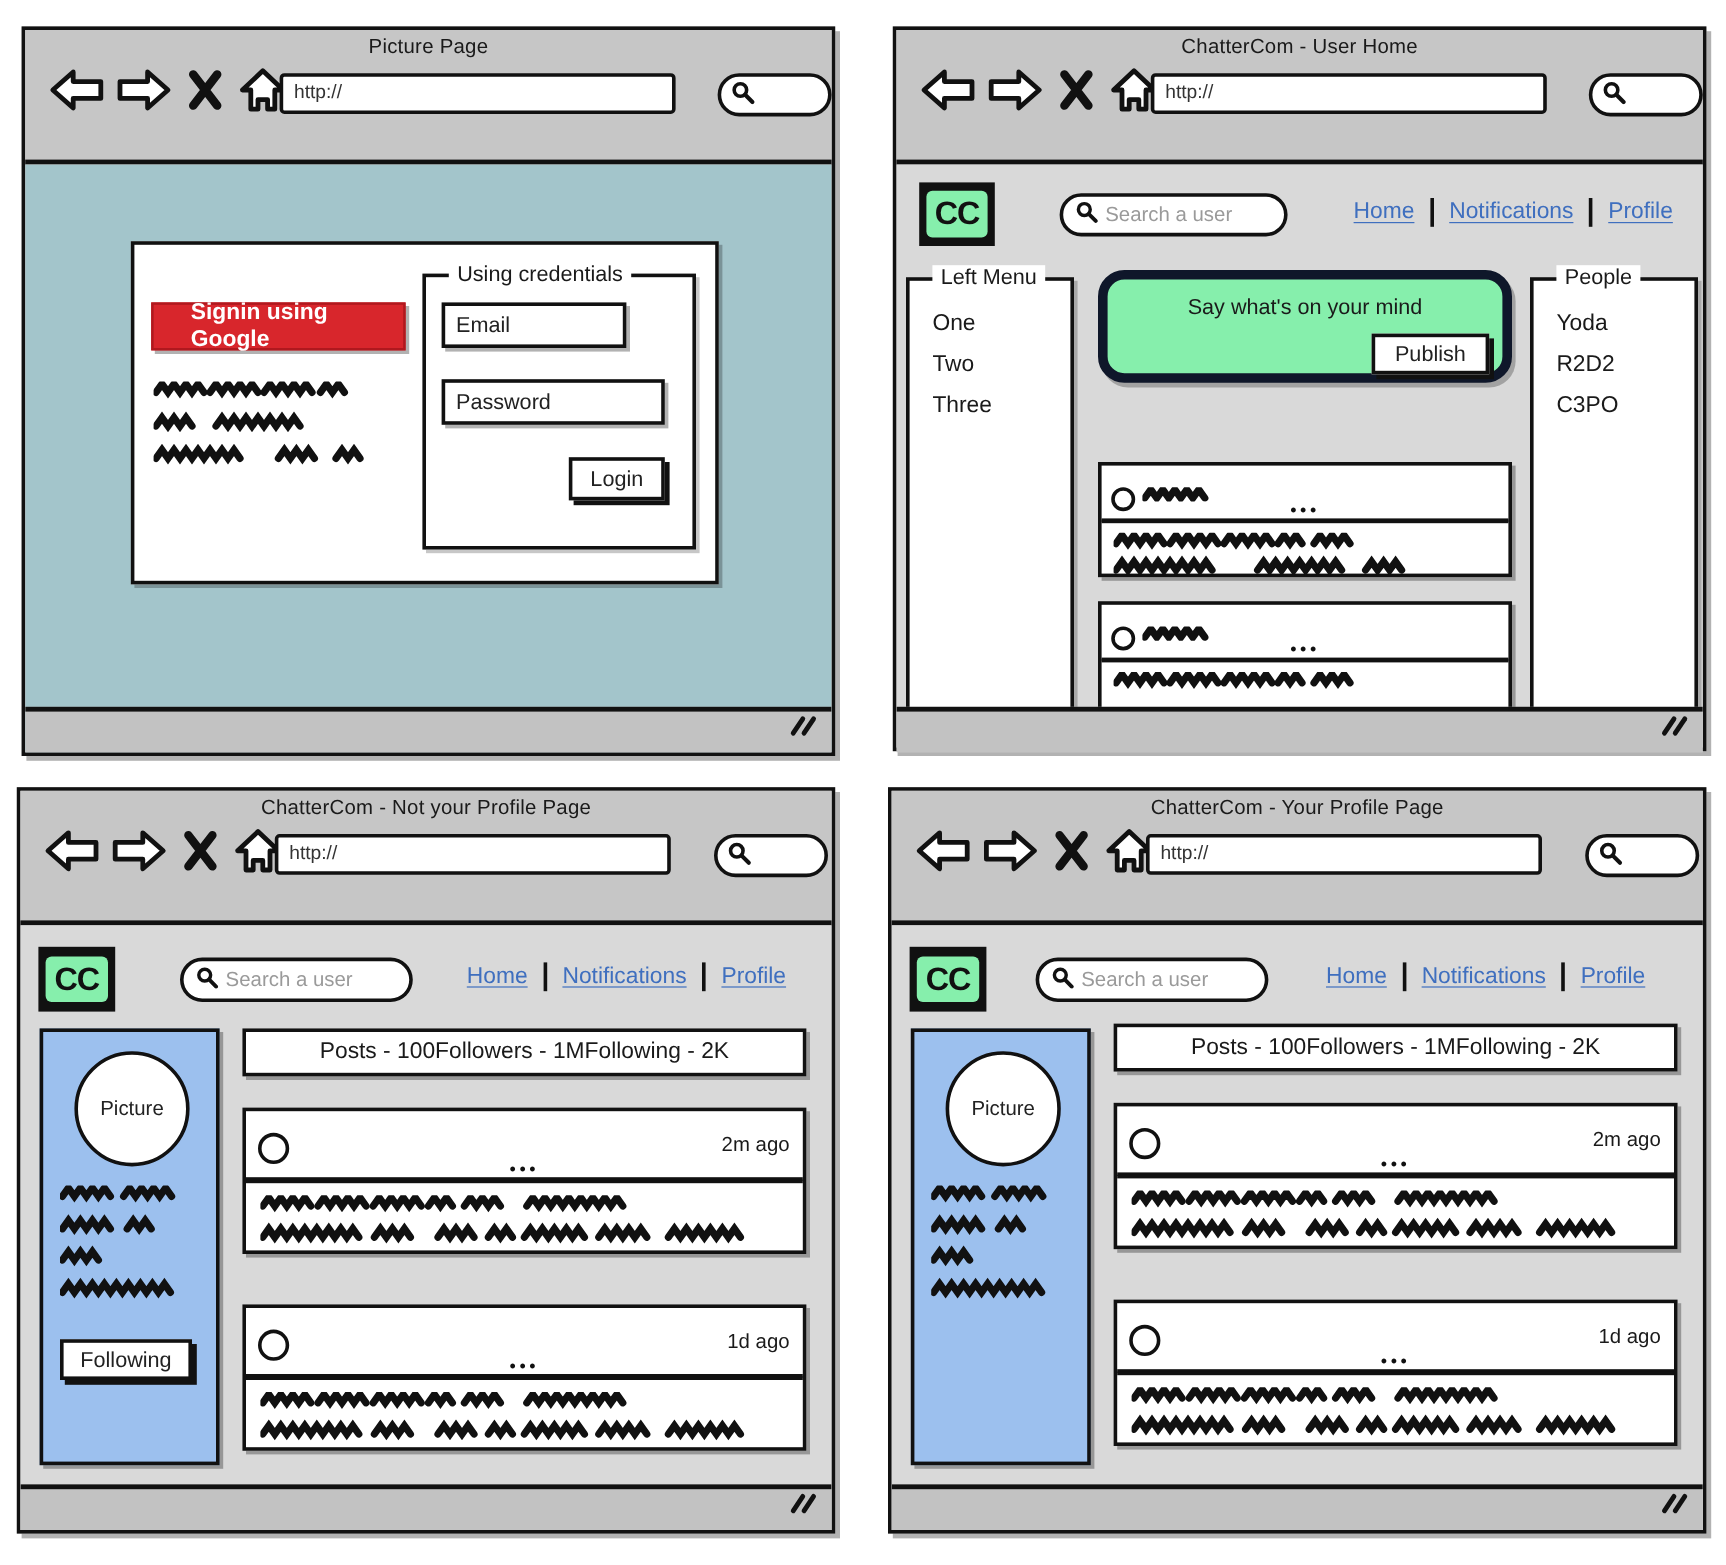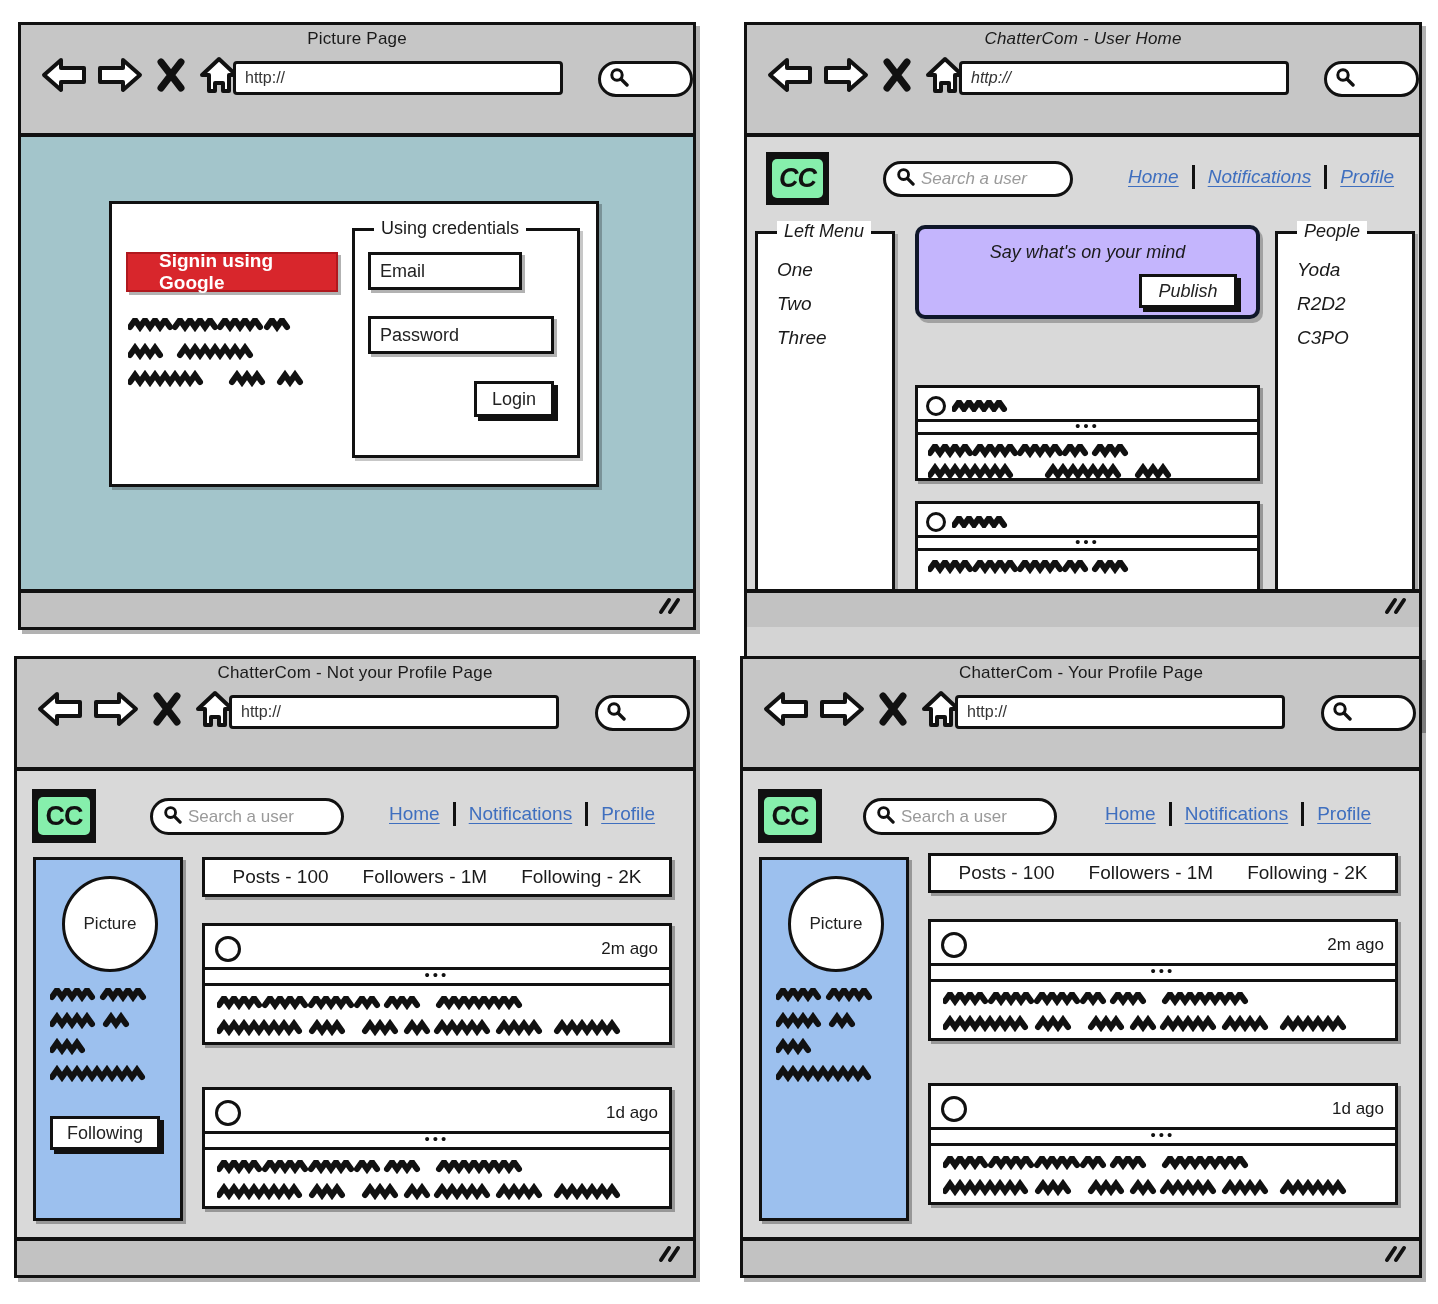--- a/index.html
+++ b/index.html
@@ -165,40 +165,40 @@
     white-space:nowrap;
   }
   .navsep{
     display:inline-block;
     width:3px;height:24px;
     background:#111;
     margin:0 13px;
   }
   .compose{
     position:absolute;
-    background:#c4b5fd;
-    border:4px solid #0f172a;
-    border-radius:10px;
+    background:#86efac;
+    border:8px solid #0f172a;
+    border-radius:22px;
     box-sizing:border-box;
     box-shadow:3px 4px 0 rgba(0,0,0,.25);
   }
   .compose-text{
     position:absolute;top:13px;left:0;right:0;
     text-align:center;font-size:18px;color:#1a1a1a;
   }
   .post{
     position:absolute;
     background:#fff;
     border:3px solid #111;
     box-sizing:border-box;
     box-shadow:3px 3px 0 rgba(0,0,0,.3);
   }
   .post-head{
-    position:absolute;left:0;right:0;top:4px;
-    display:flex;align-items:center;
+    position:absolute;left:0;right:0;top:18px;
+    display:flex;align-items:flex-start;
     box-sizing:border-box;
     border-bottom:3px solid #111;
   }
   .avatar-ring{
     border:3px solid #111;
     border-radius:50%;
     background:#fff;
     box-sizing:border-box;
     flex:none;
   }
@@ -230,21 +230,20 @@
     box-sizing:border-box;
     display:flex;align-items:center;justify-content:center;
     font-size:17px;color:#222;
   }
   .statsbar{
     position:absolute;
     background:#fff;
     border:3px solid #111;
     box-sizing:border-box;
     display:flex;align-items:center;justify-content:center;
-    gap:34px;
     font-size:19px;color:#1a1a1a;
     box-shadow:3px 3px 0 rgba(0,0,0,.3);
   }
   .list-item{font-size:19px;color:#1a1a1a;}
 
   svg.scribble{display:block;}
 </style>
 </head>
 <body>
 
@@ -339,21 +338,21 @@
               <g stroke="#111" stroke-width="4" stroke-linecap="round">
                 <path d="M4 15 L12 3"></path>
                 <path d="M13 15 L21 3"></path>
               </g>
             </svg>
         </span>
       </div>
     </div>
   </div>
 
-  <div class="window" style="left:744px;top:22px;width:678px;height:707px;font-style:italic;">
+  <div class="window" style="left:744px;top:22px;width:678px;height:604px;">
 
     <div class="chrome">
       <div class="win-title">ChatterCom - User Home</div>
 
       <div class="nav-icons">
         <span>
           <svg width="46" height="36" viewBox="0 0 46 36">
               <path d="M20 3 L3 18 L20 33 L20 25 L43 25 L43 11 L20 11 Z" fill="#fff" stroke="#111" stroke-width="4" stroke-linejoin="round"></path>
             </svg>
         </span>

